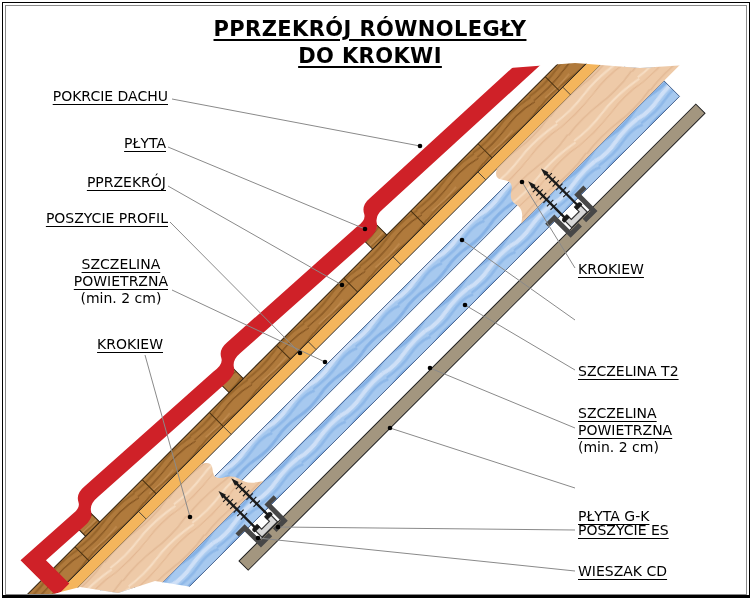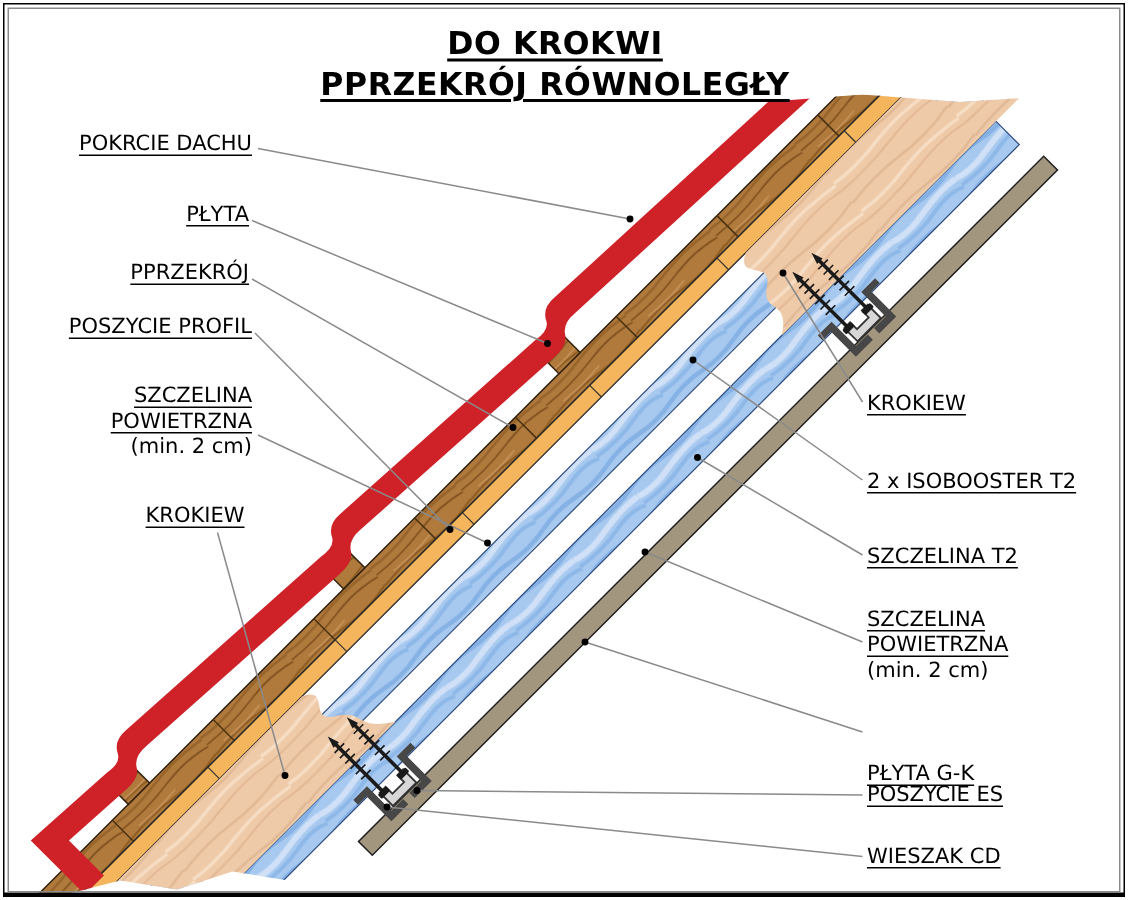--- a/index.html
+++ b/index.html
@@ -6,21 +6,21 @@
   .stage{position:relative;width:752px;height:600px;background:#fff;overflow:hidden;
          font-family:"DejaVu Sans","Liberation Sans",sans-serif;}
   .frame-outer{position:absolute;inset:2px;border:1.5px solid #000;border-bottom-width:3px;pointer-events:none;z-index:30;}
   .frame-inner{position:absolute;inset:5px;border:1px solid #8a8a8a;pointer-events:none;z-index:30;}
   .title{position:absolute;left:170px;top:16px;width:400px;text-align:center;
          font-weight:bold;font-size:21px;letter-spacing:.4px;color:#000;z-index:20;line-height:27px;}
   .title span{text-decoration:underline;text-decoration-thickness:2px;text-underline-offset:3px;}
   .lab{position:absolute;font-size:14px;color:#000;white-space:nowrap;z-index:20;line-height:17px;}
   .lab .u{text-decoration:underline;text-decoration-thickness:1.3px;text-underline-offset:3px;}
   .lab.right-col{left:578px;}
-  .lab.left-col{text-align:right;}
+  .lab.left-col{text-align:center;}
   svg{position:absolute;left:0;top:0;z-index:10;}
 </style>
 </head>
 <body>
 
 <div class="stage">
 
   <svg width="752" height="600" viewBox="0 0 752 600">
     <defs>
       <pattern id="pwood" width="80" height="20" patternUnits="userSpaceOnUse">
@@ -135,37 +135,36 @@
         <circle cx="462" cy="240" r="2.3"></circle>
       <circle cx="465" cy="305" r="2.3"></circle>
         <circle cx="430" cy="368" r="2.3"></circle>
       <circle cx="390" cy="428" r="2.3"></circle>
         <circle cx="278" cy="527" r="2.3"></circle>
       <circle cx="258" cy="538" r="2.3"></circle>
     </g>
   </svg>
 
   <div class="title">
+    <div><span>PPRZEKRÓJ RÓWNOLEGŁY</span></div>
     <div><span>DO KROKWI</span></div>
-    <div><span>PPRZEKRÓJ RÓWNOLEGŁY</span></div>
   </div>
 
   <div class="lab left-col" style="top:88px;right:584px"><span class="u">POKRCIE DACHU</span></div>
   <div class="lab left-col" style="top:135px;right:586px"><span class="u">PŁYTA</span></div>
   <div class="lab left-col" style="top:174px;right:586px"><span class="u">PPRZEKRÓJ</span></div>
   <div class="lab left-col" style="top:210px;right:584px"><span class="u">POSZYCIE PROFIL</span></div>
   <div class="lab left-col" style="top:256px;right:584px">
     <div><span class="u">SZCZELINA</span></div>
     <div><span class="u">POWIETRZNA</span></div>
     <div><span>(min. 2 cm)</span></div>
   </div>
   <div class="lab left-col" style="top:336px;right:589px"><span class="u">KROKIEW</span></div>
 
   <div class="lab right-col" style="top:261px"><span class="u">KROKIEW</span></div>
-  <div class="lab right-col" style="top:313px"><span class="u">2 x ISOBOOSTER T2</span></div>
   <div class="lab right-col" style="top:363px"><span class="u">SZCZELINA T2</span></div>
   <div class="lab right-col" style="top:405px">
     <div><span class="u">SZCZELINA</span></div>
     <div><span class="u">POWIETRZNA</span></div>
     <div><span>(min. 2 cm)</span></div>
   </div>
   <div class="lab right-col" style="top:508px"><span class="u">PŁYTA G-K</span></div>
   <div class="lab right-col" style="top:522px"><span class="u">POSZYCIE ES</span></div>
   <div class="lab right-col" style="top:563px"><span class="u">WIESZAK CD</span></div>
 

